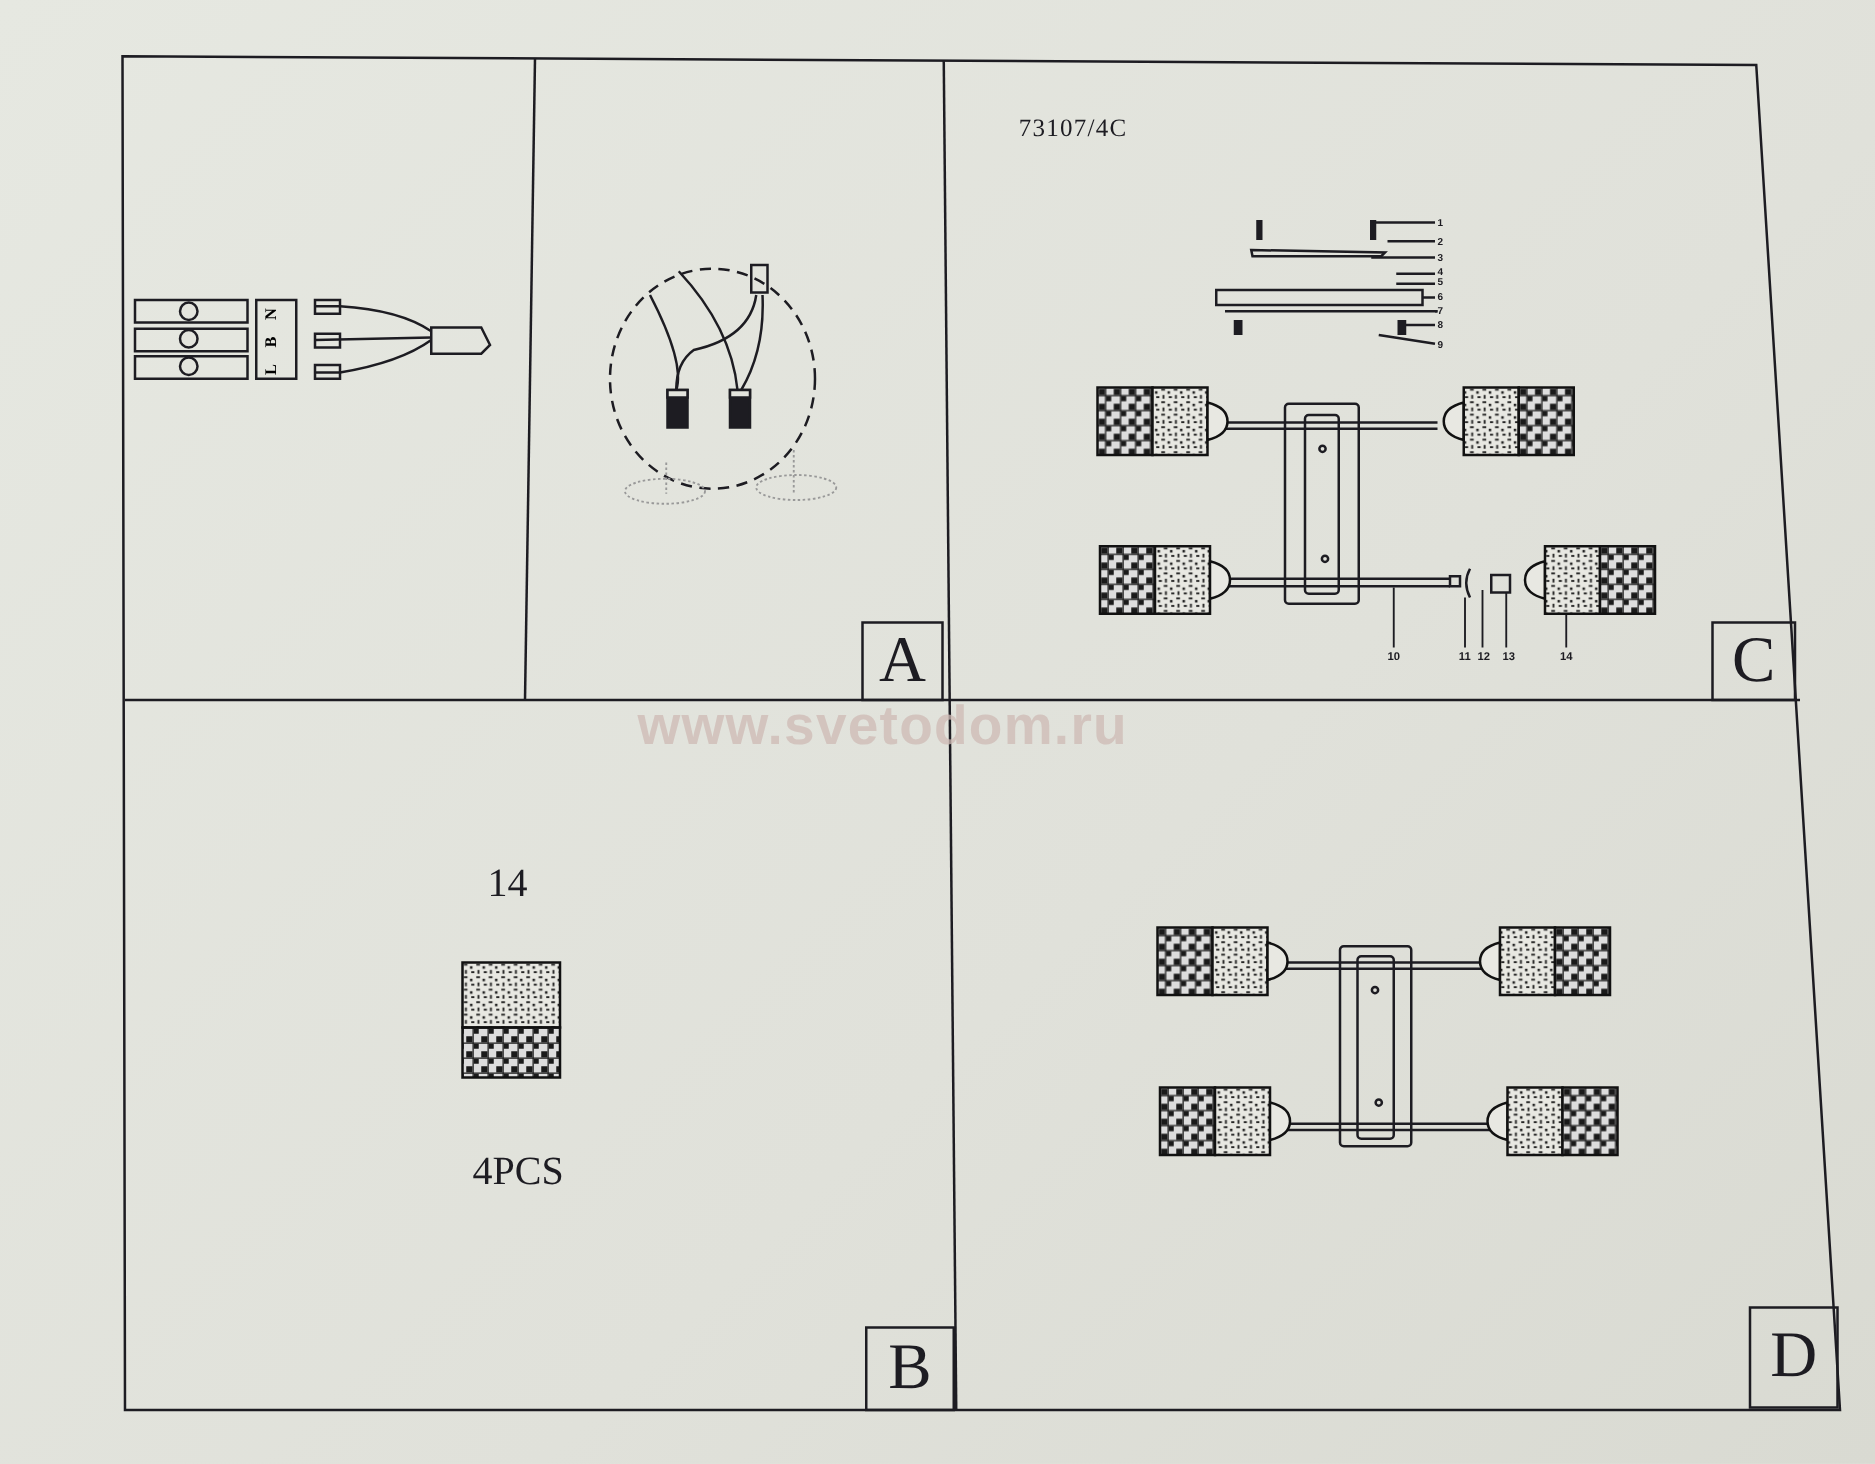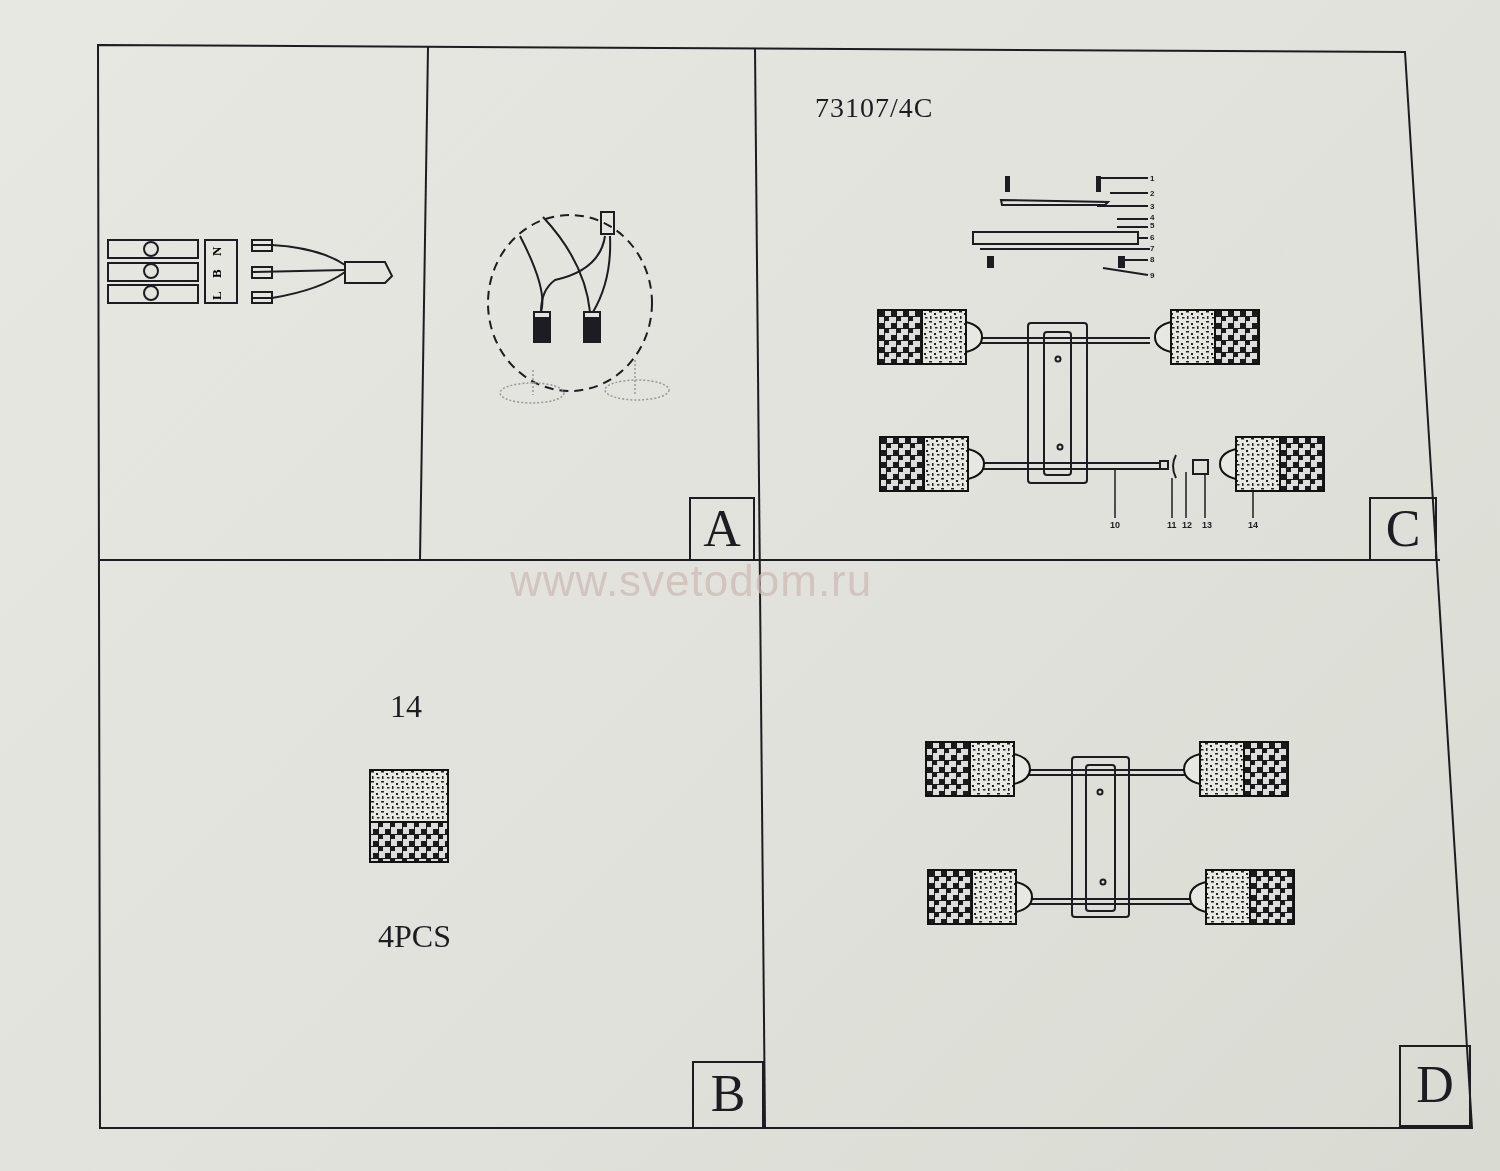--- a/index.html
+++ b/index.html
@@ -1,22 +1,22 @@
 <!DOCTYPE html>
 <html><head>
 <meta charset="utf-8">
 <style>
   html,body{margin:0;padding:0;}
   body{width:1500px;height:1171px;background:#e3e4dd;position:relative;overflow:hidden;font-family:"Liberation Serif","DejaVu Serif",serif;color:#1d1c22;}
   .sheet{position:absolute;left:0;top:0;width:1500px;height:1171px;background:linear-gradient(135deg,#e6e8e1 0%,#e0e1da 60%,#d9dad2 100%);}
   svg{position:absolute;left:0;top:0;}
-  .model{position:absolute;left:815px;top:92px;font-size:28px;letter-spacing:1px;}
+  .model{position:absolute;left:815px;top:92px;font-size:20px;letter-spacing:1px;}
   .num14{position:absolute;left:390px;top:688px;font-size:32px;}
   .pcs{position:absolute;left:378px;top:918px;font-size:32px;}
-  .watermark{position:absolute;left:510px;top:556px;font-family:"Liberation Sans","DejaVu Sans",sans-serif;font-weight:normal;font-size:44px;color:rgba(205,185,180,0.75);letter-spacing:1px;}
+  .watermark{position:absolute;left:510px;top:556px;font-family:"Liberation Sans","DejaVu Sans",sans-serif;font-weight:bold;font-size:44px;color:rgba(205,185,180,0.75);letter-spacing:1px;}
   .letter{position:absolute;font-size:52px;text-align:center;line-height:60px;width:64px;height:60px;}
 </style>
 </head>
 <body>
 
 <div class="sheet">
 <svg width="1500" height="1171" viewBox="0 0 1500 1171">
   <defs>
     <pattern id="speckle" width="10" height="10" patternUnits="userSpaceOnUse">
       <rect width="10" height="10" fill="#e8e8e2"></rect>

